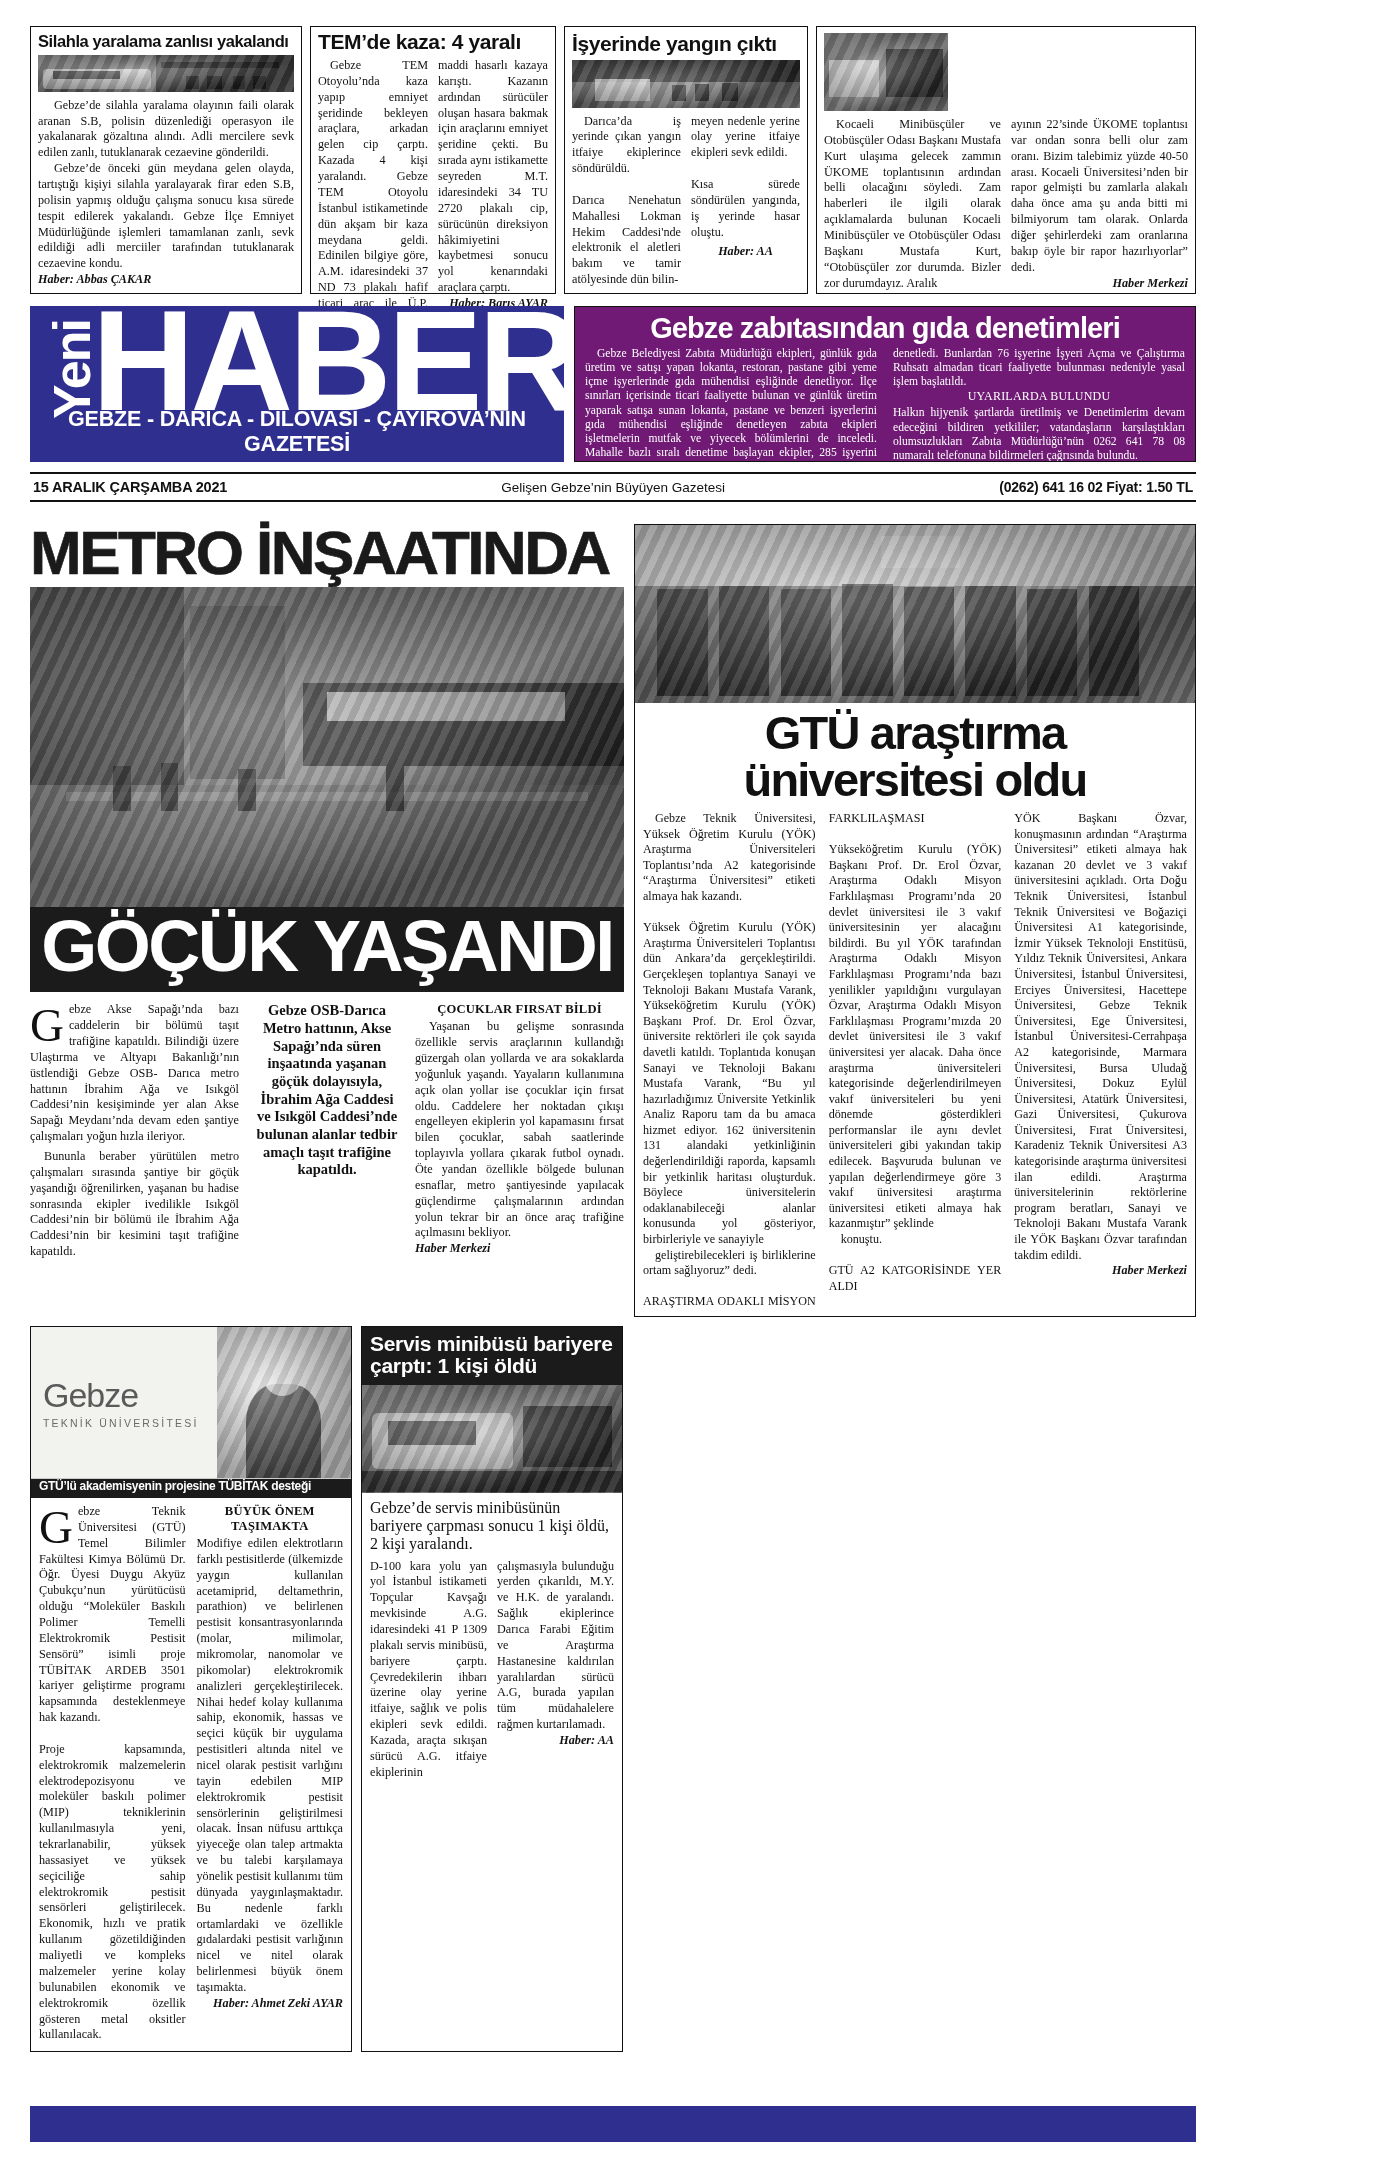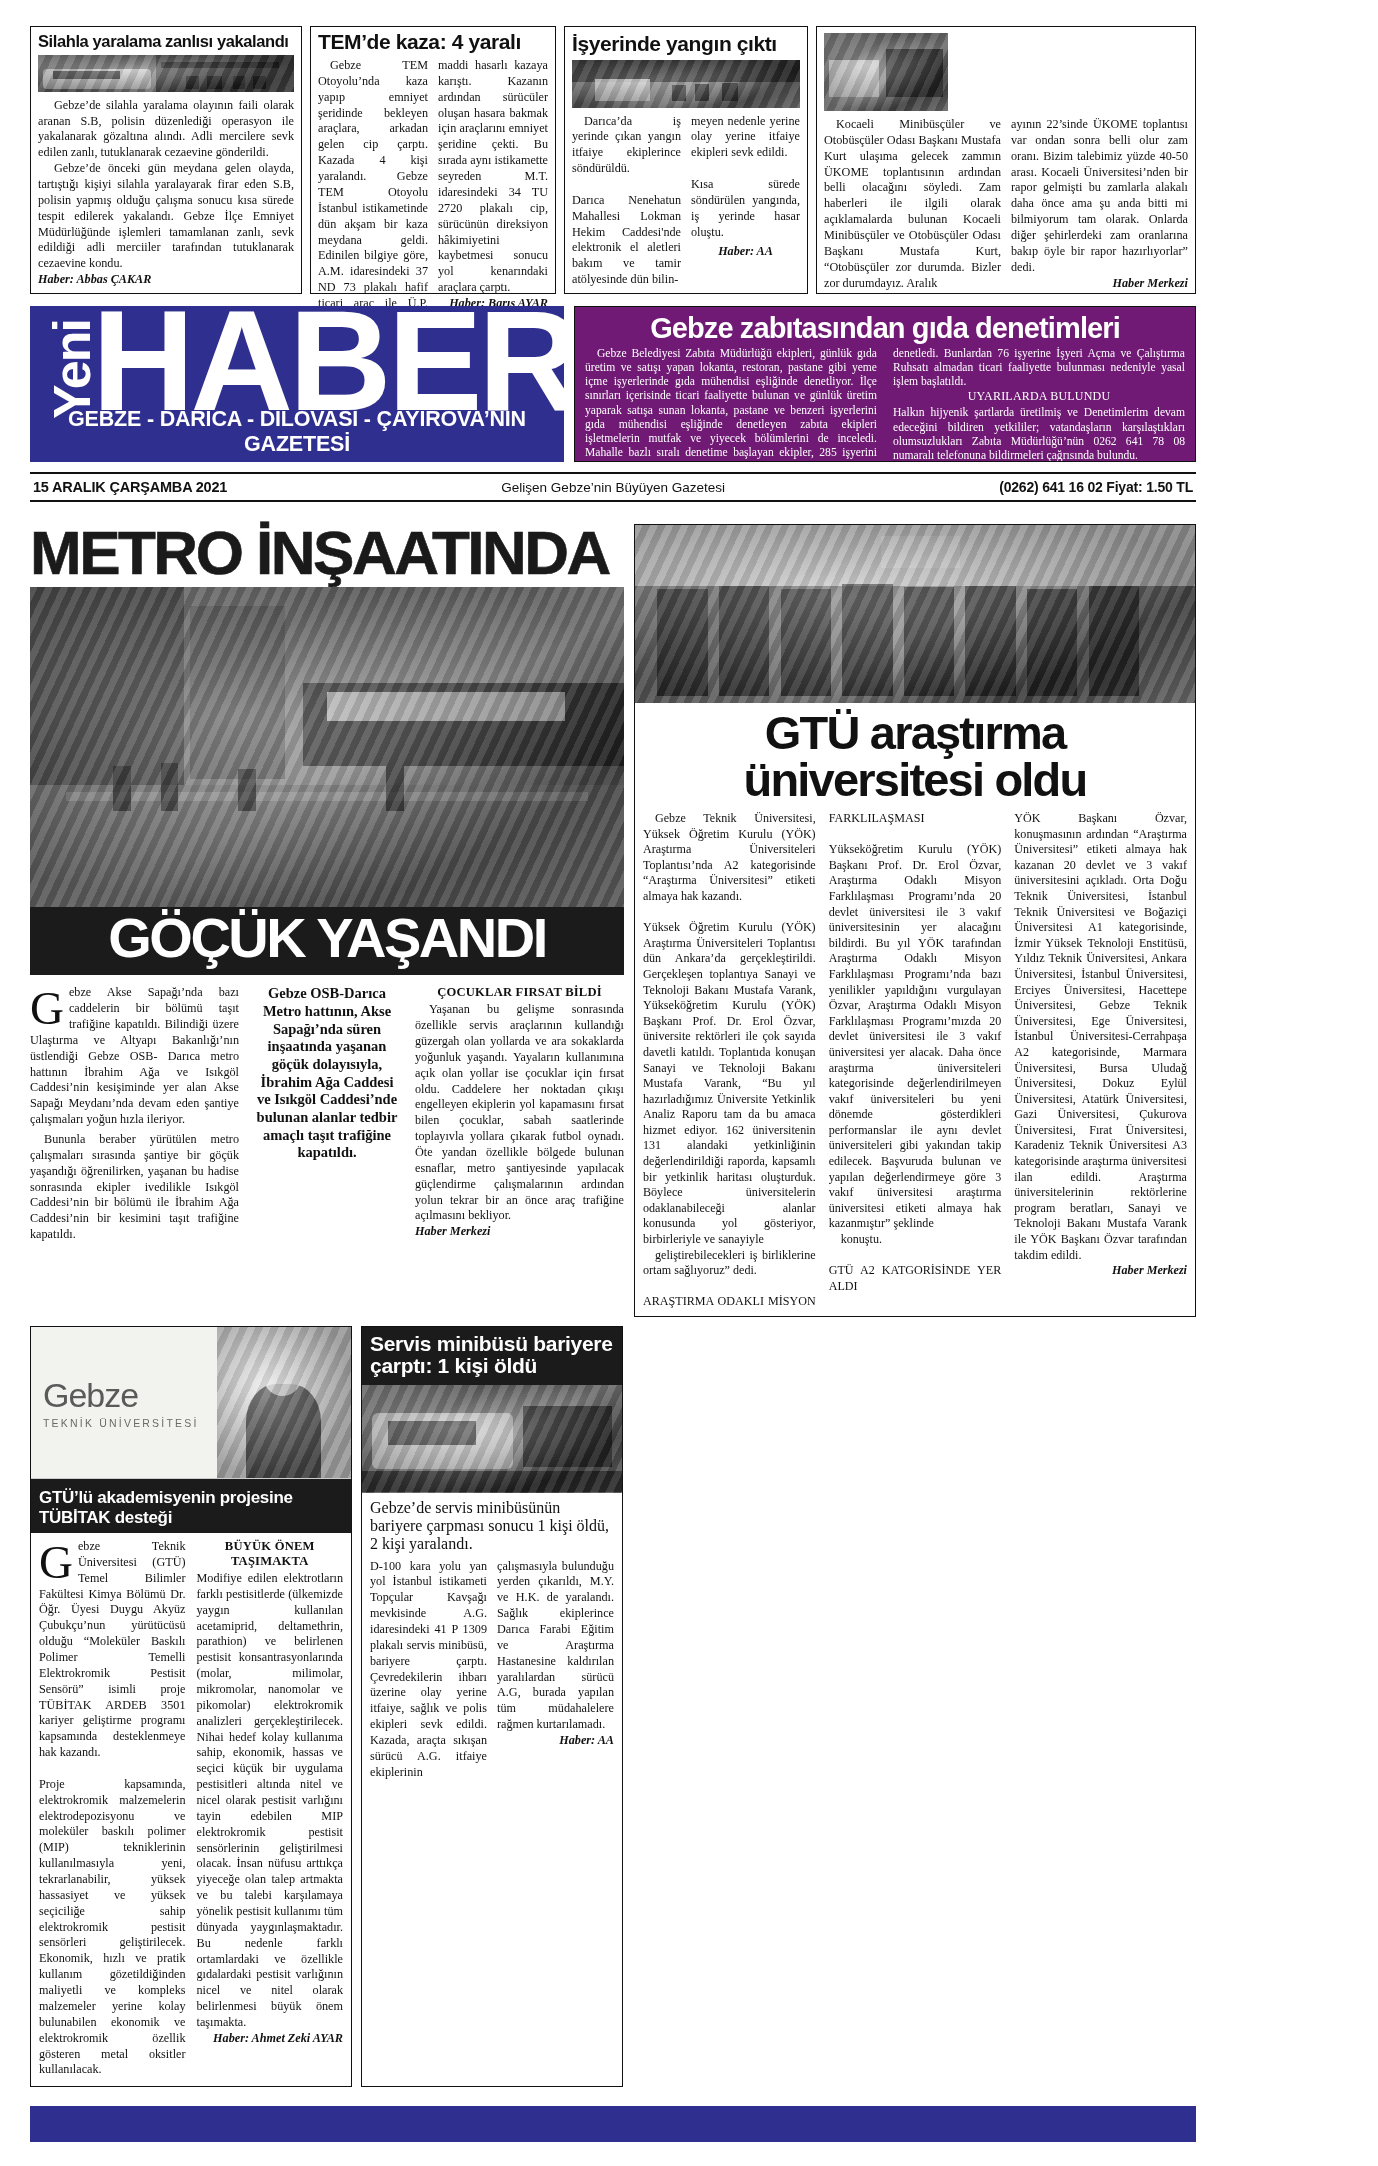--- a/index.html
+++ b/index.html
@@ -185,21 +185,21 @@
   .metro-photo {
     height: 320px;
     position:relative;
     overflow:hidden;
   }
   .metro-banner {
     background:#1b1b1b;
     color:#fff;
     font-family:"Liberation Sans", sans-serif;
     font-weight:bold;
-    font-size: 56px;
+    font-size: 72px;
     letter-spacing:-2.5px;
     line-height:1.06;
     text-align:center;
     padding: 3px 0 8px 0;
     margin-top:-2px;
   }
 
   .metro-body { display:flex; gap:13px; margin-top:10px; }
   .mb-col { flex:1; }
   .mb-col.narrow { width: 150px; flex:none; }
@@ -256,22 +256,22 @@
     display:flex;
   }
   .logo-left { width:58%; display:flex; flex-direction:column; justify-content:center; padding-left:12px; }
   .logo-gebze { font-family:"Liberation Sans",sans-serif; font-size:34px; color:#5a5a5a; letter-spacing:-1px; }
   .logo-sub { font-family:"Liberation Sans",sans-serif; font-size:10.5px; color:#6a6a6a; letter-spacing:2.2px; margin-top:2px;}
   .logo-right { flex:1; position:relative; overflow:hidden; background:#e9e9e4; }
 
   .blackbar {
     background:#1b1b1b; color:#fff;
     font-family:"Liberation Sans",sans-serif; font-weight:bold;
-    font-size:17px; letter-spacing:-.3px;
-    padding:9px 8px 5px 8px;
+    font-size:12px; letter-spacing:-.3px;
+    padding:0 8px 5px 8px;
   }
   .b-body { padding: 6px 8px 8px 8px; }
 
   
   .footer-strip {
     position:absolute; left:30px; right:30px; bottom: 24px;
     height: 36px; background:#2f2f8f;
   }
 
   

